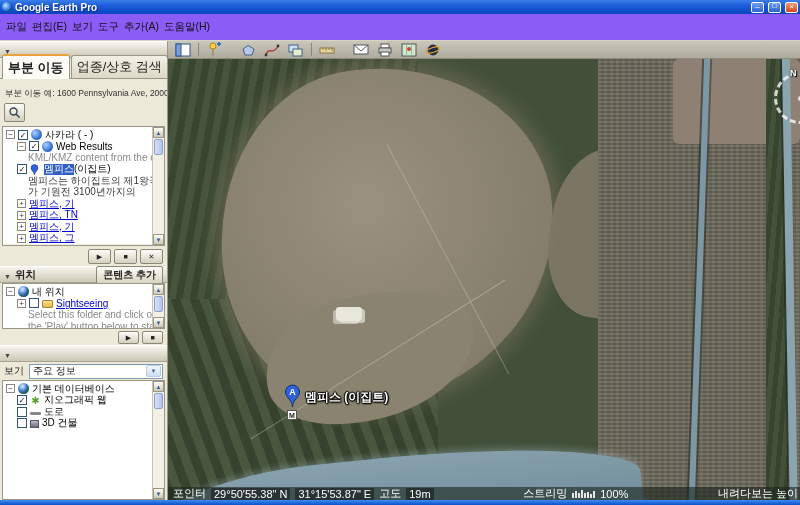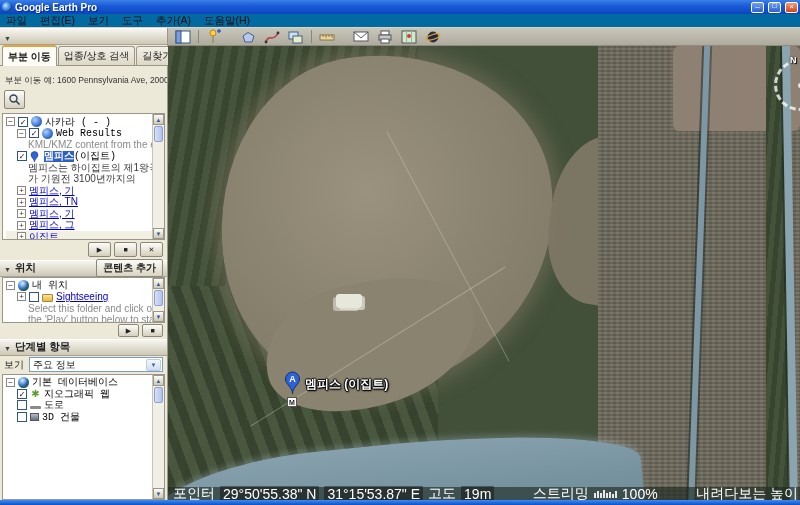--- a/index.html
+++ b/index.html
@@ -15,40 +15,40 @@
     box-shadow:inset -1px -1px 0 rgba(0,40,90,.6); }
   .apptitle { font-size:10px; font-weight:bold; text-shadow:1px 1px 1px #04288a; white-space:nowrap; flex:1; }
   .winbtn { width:13px; height:11px; flex:none; margin-left:1px; border:1px solid #fff; border-radius:2px;
     background:linear-gradient(#6f9ef0,#2d62cc); position:relative; }
   .winbtn::before { position:absolute; left:0; right:0; top:-2px; text-align:center; font-size:8px; color:#fff; }
   .winbtn.min::before { content:"–"; top:-1px; }
   .winbtn.max::before { content:"□"; }
   .winbtn.close { background:linear-gradient(#f09a7a,#d44418); }
   .winbtn.close::before { content:"×"; top:-1px; }
 
-  .menubar { height:14px; flex:none; display:flex; align-items:center; gap:13px; padding:0 6px;
-    background:#0369a1; border-bottom:1px solid #d8d4c4; font-size:10.5px; color:#111; }
+  .menubar { height:27px; flex:none; display:flex; align-items:center; gap:5px; padding:0 6px;
+    background:#8b5cf6; border-bottom:1px solid #d8d4c4; font-size:10.5px; color:#111; }
   .mitem { white-space:nowrap; }
 
   .bodyrow { flex:1; display:flex; min-height:0; }
 
   
   .sidebar { width:168px; flex:none; display:flex; flex-direction:column; background:#ece9d8;
     border-right:1px solid #9a968a; min-height:0; }
   .phead { height:17px; flex:none; display:flex; align-items:center; gap:4px; padding:0 4px;
     background:linear-gradient(#f7f5ee,#cdc8b6); border-top:1px solid #fff; border-bottom:1px solid #a8a492;
     font-size:10.5px; font-weight:bold; color:#222; }
   .phead .tri::before { content:"▼"; font-size:7px; color:#444; }
   .phead b { flex:1; font-size:10.5px; }
   .addbtn { flex:none; font-size:10px; font-weight:bold; padding:1px 6px; border:1px solid #8a8678; border-radius:2px;
     background:linear-gradient(#fdfcf8,#d9d4c2); color:#222; font-family:inherit; }
 
   .tabs { height:21px; flex:none; display:flex; align-items:flex-end; padding:3px 2px 0 2px; gap:1px;
     border-bottom:1px solid #9a968a; }
-  .tab { font-size:10px; padding:2px 5px 2px 5px; border:1px solid #9a968a; border-bottom:none;
+  .tab { font-size:13px; padding:2px 5px 2px 5px; border:1px solid #9a968a; border-bottom:none;
     border-radius:3px 3px 0 0; background:linear-gradient(#f2f0e6,#ddd8c6); white-space:nowrap; color:#222; }
   .tab.active { background:#fdfcf6; position:relative; top:1px; padding-top:3px;
     border-top:2px solid #e8a33d; font-weight:bold; }
 
   .hint { flex:none; padding:9px 5px 2px 5px; font-size:8.5px; color:#333;
     white-space:nowrap; overflow:hidden; }
   .inputrow { flex:none; display:flex; gap:3px; padding:1px 4px 4px 4px; align-items:center; }
   .combo { flex:1; height:18px; border:1px solid #7f9db9; background:#fff; display:flex; align-items:center;
     font-size:10.5px; padding-left:3px; color:#000; }
   .combo .ctext { flex:1; }
@@ -72,25 +72,25 @@
   .chk { width:10px; height:10px; flex:none; margin-right:3px; border:1px solid #33557d; background:#fff;
     font-size:8px; line-height:9px; text-align:center; color:#111; }
   .ic { width:11px; height:11px; flex:none; margin-right:3px; display:inline-block; }
   .ic-globe { border-radius:50%; background:radial-gradient(circle at 35% 35%,#a8d0ff 0%,#2a62c8 70%); }
   .ic-earth { border-radius:50%; background:radial-gradient(circle at 40% 30%,#d8eeff 0%,#4a86e0 45%,#1a4a9a 100%);
     box-shadow:inset -2px -2px 2px rgba(20,80,30,.55); }
   .ic-folder { height:8px; margin-top:2px; background:linear-gradient(#ffe08a,#e8b84a); border:1px solid #a8863a; border-radius:1px; }
   .ic-star { background:none; color:#5a9e30; font-size:10px; line-height:11px; text-align:center; }
   .ic-road { height:3px; margin-top:4px; background:#8a8a8a; border-radius:1px; }
   .ic-bldg { width:9px; height:8px; margin-top:1px; background:linear-gradient(#b8bcc8,#6a7080); border:1px solid #555; }
-  .s-plain { color:#000;font-family:Liberation Mono, monospace; }
+  .s-plain { color:#000; }
   .s-link { color:#0000cc; text-decoration:underline; }
   .s-grey { color:#8a8a8a; }
   .s-desc { color:#3a3a3a; }
-  .s-sel { background:#2f5fc0; color:#fff;font-weight:bold; }
+  .s-sel { background:#2f5fc0; color:#fff; }
 
   .vscroll { width:12px; flex:none; background:#f2f0e6; border-left:1px solid #c8c4b4;
     display:flex; flex-direction:column; }
   .sarrow { height:11px; flex:none; background:linear-gradient(#fdfcf8,#ccc8b6); border:1px solid #9a968a;
     font-size:6px; color:#3a5a9a; text-align:center; line-height:10px; }
   .sthumb { flex:none; height:16px; margin:1px; background:linear-gradient(90deg,#d7e0f5,#b2c3ea); border:1px solid #8aa0d0; border-radius:2px; }
 
   .btnrow { flex:none; height:20px; display:flex; justify-content:flex-end; align-items:center; gap:3px; padding:2px 4px; }
   .minibtn { width:23px; height:15px; border:1px solid #8a8678; border-radius:2px;
     background:linear-gradient(#fdfcf8,#d5d0be); font-size:7px; color:#222; line-height:13px; text-align:center; }
@@ -150,21 +150,21 @@
     text-shadow:0 0 2px #000,1px 1px 1px #000; }
 
   .pin { left:116px; top:325px; width:17px; height:24px; }
   .pinbox { left:119px; top:351px; width:10px; height:10px; background:#fff; border:1px solid #555;
     font-size:7px; line-height:9px; text-align:center; color:#222; font-weight:bold; }
   .pinlabel { left:137px; top:330px; color:#fff; font-size:12px; font-weight:bold; white-space:nowrap;
     text-shadow:-1px 0 1px #000,1px 0 1px #000,0 -1px 1px #000,0 1px 1px #000,1px 1px 2px #000; }
 
   .statusbar { position:absolute; left:0; right:0; bottom:0; height:13px;
     background:rgba(28,38,30,.62); display:flex; align-items:center; gap:5px; padding:0 5px;
-    color:#fff; font-size:14px; white-space:nowrap; }
+    color:#fff; font-size:11px; white-space:nowrap; }
   .statusbar .chip { background:rgba(10,14,10,.45); padding:0 3px; border-radius:1px; }
   .bars { display:flex; align-items:flex-end; gap:1px; height:9px; }
   .bars span { width:2px; background:#e8e8e8; display:inline-block; }
   .spacer { flex:1; }
   .eyealt { margin-right:-3px; }
 
   .bottomedge { height:5px; flex:none; background:linear-gradient(#3f8cf3,#0b50c8); }
 </style>
 </head>
 <body>
@@ -327,21 +327,20 @@
         </div>
       </div>
 
       <div class="btnrow small">
         <span class="minibtn">▶</span>
         <span class="minibtn">■</span>
       </div>
 
       <div class="phead">
         <span class="tri"></span>
-        <b>단계별 항목</b>
       </div>
 
       <div class="viewrow">
         <span>보기</span>
         <div class="combo2">
           <span class="ctext">주요 정보</span>
           <span class="carrow">▼</span>
         </div>
       </div>
 

